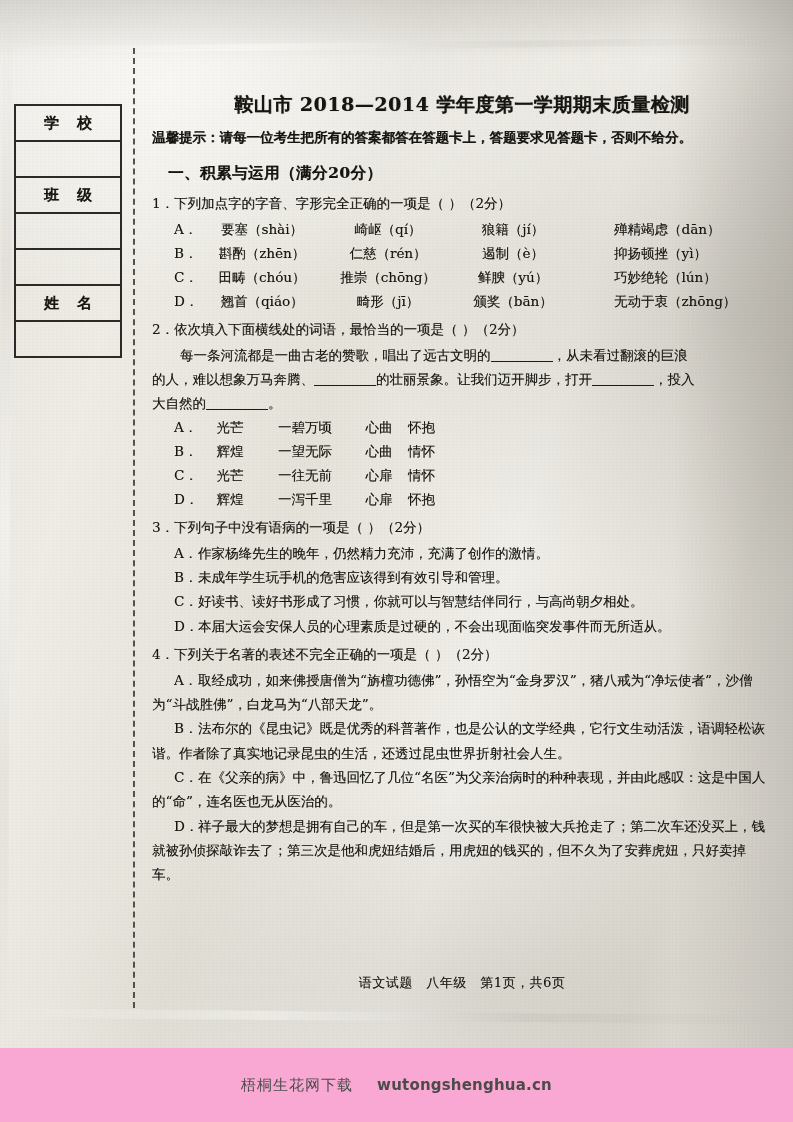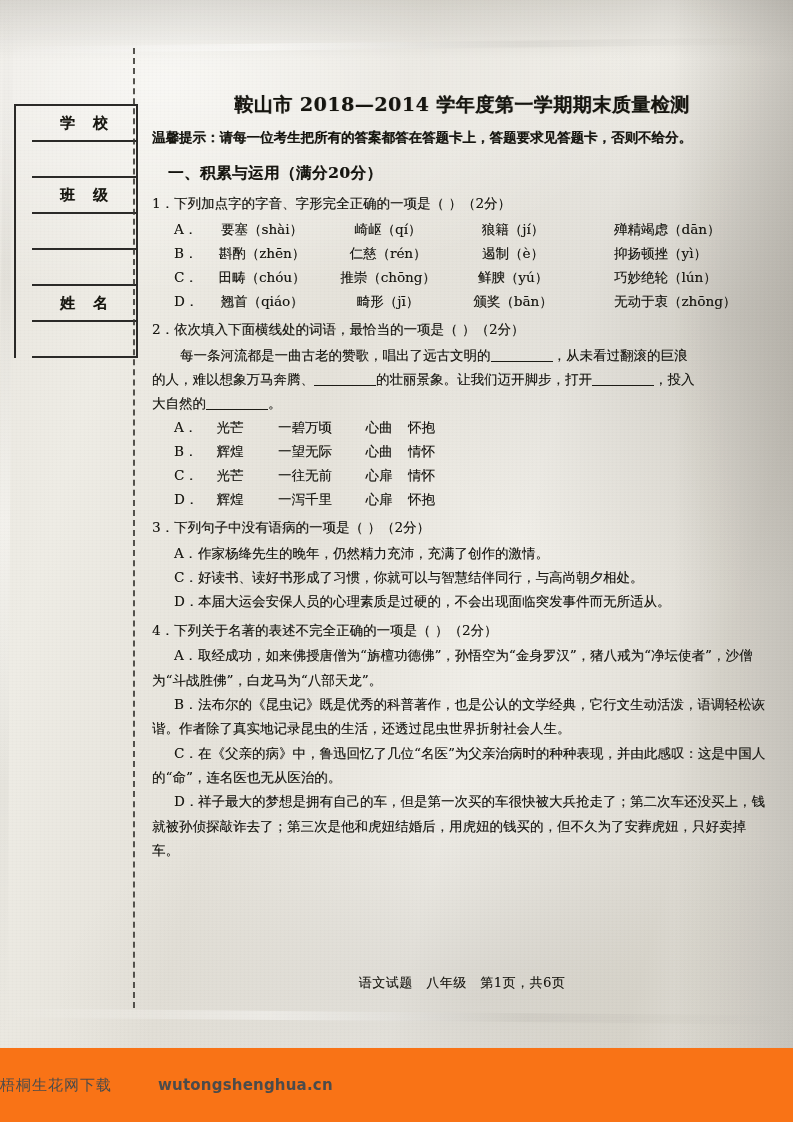--- a/index.html
+++ b/index.html
@@ -31,21 +31,21 @@
     background:linear-gradient(270deg,rgba(90,85,78,.22),rgba(255,255,255,0));}
   #shadowtop{position:absolute;left:0;top:0;width:793px;height:60px;
     background:linear-gradient(180deg,rgba(120,116,108,.20),rgba(255,255,255,0));}
   #grain{position:absolute;left:0;top:0;width:793px;height:1048px;opacity:.30;pointer-events:none;
     background-image:
       repeating-linear-gradient(0deg,rgba(0,0,0,.035) 0 1px,rgba(255,255,255,0) 1px 3px),
       repeating-linear-gradient(90deg,rgba(0,0,0,.03) 0 1px,rgba(255,255,255,0) 1px 4px);}
 
   
   #infobox{position:absolute;left:14px;top:104px;width:104px;
-    border:2px solid #2b2a28;border-bottom:none;padding-left:16px;}
+    border:2px solid #2b2a28;border-bottom:none;}
   #infobox .cell{
     height:34px;border-bottom:2px solid #2b2a28;
     display:flex;align-items:center;justify-content:center;
     font-size:15px;font-weight:bold;color:#17160f;letter-spacing:.42em;
     text-indent:.42em;
     font-family:"DejaVu Serif","Liberation Serif",serif;
     text-shadow:.4px .3px .6px rgba(0,0,0,.45);
   }
   #infobox .cell.blank{letter-spacing:0;}
   #dashline{position:absolute;left:133px;top:48px;width:0;height:960px;
@@ -78,22 +78,22 @@
   .para.ind{text-indent:28px;}
   .optp{font-size:13.5px;line-height:1.80;margin:0;
     text-shadow:.35px .25px .45px rgba(0,0,0,.4);}
   .optp .lab{display:inline-block;width:24px;margin-left:22px;}
   .cloze{display:inline-block;border-bottom:1.5px solid #1d1c16;width:62px;vertical-align:-2px;}
   .footer{position:absolute;left:152px;top:974px;width:620px;text-align:center;
     font-size:13px;letter-spacing:.5px;color:#1a1912;
     text-shadow:.35px .25px .45px rgba(0,0,0,.4);}
 
   
-  #wm{position:absolute;left:0;top:1048px;width:793px;height:74px;background:#f97316;
-    display:flex;align-items:center;justify-content:flex-start;gap:46px;}
+  #wm{position:absolute;left:0;top:1048px;width:793px;height:74px;background:#f9a8d4;
+    display:flex;align-items:center;justify-content:center;gap:24px;}
   #wm .cn{font-size:15px;color:#4b4b4b;letter-spacing:1px;
     font-family:"DejaVu Serif","Liberation Serif",serif;}
   #wm .en{font-size:15px;color:#4b4b4b;font-weight:bold;letter-spacing:.2px;
     font-family:"DejaVu Sans","Liberation Sans",sans-serif;}
 </style>
 </head>
 <body>
 
 <div id="paper">
   <div id="shadowtop"></div>
@@ -185,20 +185,21 @@
       <span class="c" style="width:60px">辉煌</span>
       <span class="c" style="width:90px">一泻千里</span>
       <span class="c" style="width:58px">心扉</span>
       <span class="c">怀抱</span>
     </div>
   </div>
 
   <div class="qline">3．下列句子中没有语病的一项是（      ）（2分）</div>
   <div class="opts">
     <div class="optp"><span class="lab">A．</span><span>作家杨绛先生的晚年，仍然精力充沛，充满了创作的激情。</span></div>
+    <div class="optp"><span class="lab">B．</span><span>未成年学生玩手机的危害应该得到有效引导和管理。</span></div>
     <div class="optp"><span class="lab">C．</span><span>好读书、读好书形成了习惯，你就可以与智慧结伴同行，与高尚朝夕相处。</span></div>
     <div class="optp"><span class="lab">D．</span><span>本届大运会安保人员的心理素质是过硬的，不会出现面临突发事件而无所适从。</span></div>
   </div>
 
   <div class="qline">4．下列关于名著的表述不完全正确的一项是（      ）（2分）</div>
   <div class="opts">
     <div class="optp"><span class="lab">A．</span><span>取经成功，如来佛授唐僧为“旃檀功德佛”，孙悟空为“金身罗汉”，猪八戒为“净坛使者”，沙僧为“斗战胜佛”，白龙马为“八部天龙”。</span></div>
     <div class="optp"><span class="lab">B．</span><span>法布尔的《昆虫记》既是优秀的科普著作，也是公认的文学经典，它行文生动活泼，语调轻松诙谐。作者除了真实地记录昆虫的生活，还透过昆虫世界折射社会人生。</span></div>
     <div class="optp"><span class="lab">C．</span><span>在《父亲的病》中，鲁迅回忆了几位“名医”为父亲治病时的种种表现，并由此感叹：这是中国人的“命”，连名医也无从医治的。</span></div>
     <div class="optp"><span class="lab">D．</span><span>祥子最大的梦想是拥有自己的车，但是第一次买的车很快被大兵抢走了；第二次车还没买上，钱就被孙侦探敲诈去了；第三次是他和虎妞结婚后，用虎妞的钱买的，但不久为了安葬虎妞，只好卖掉车。</span></div>

